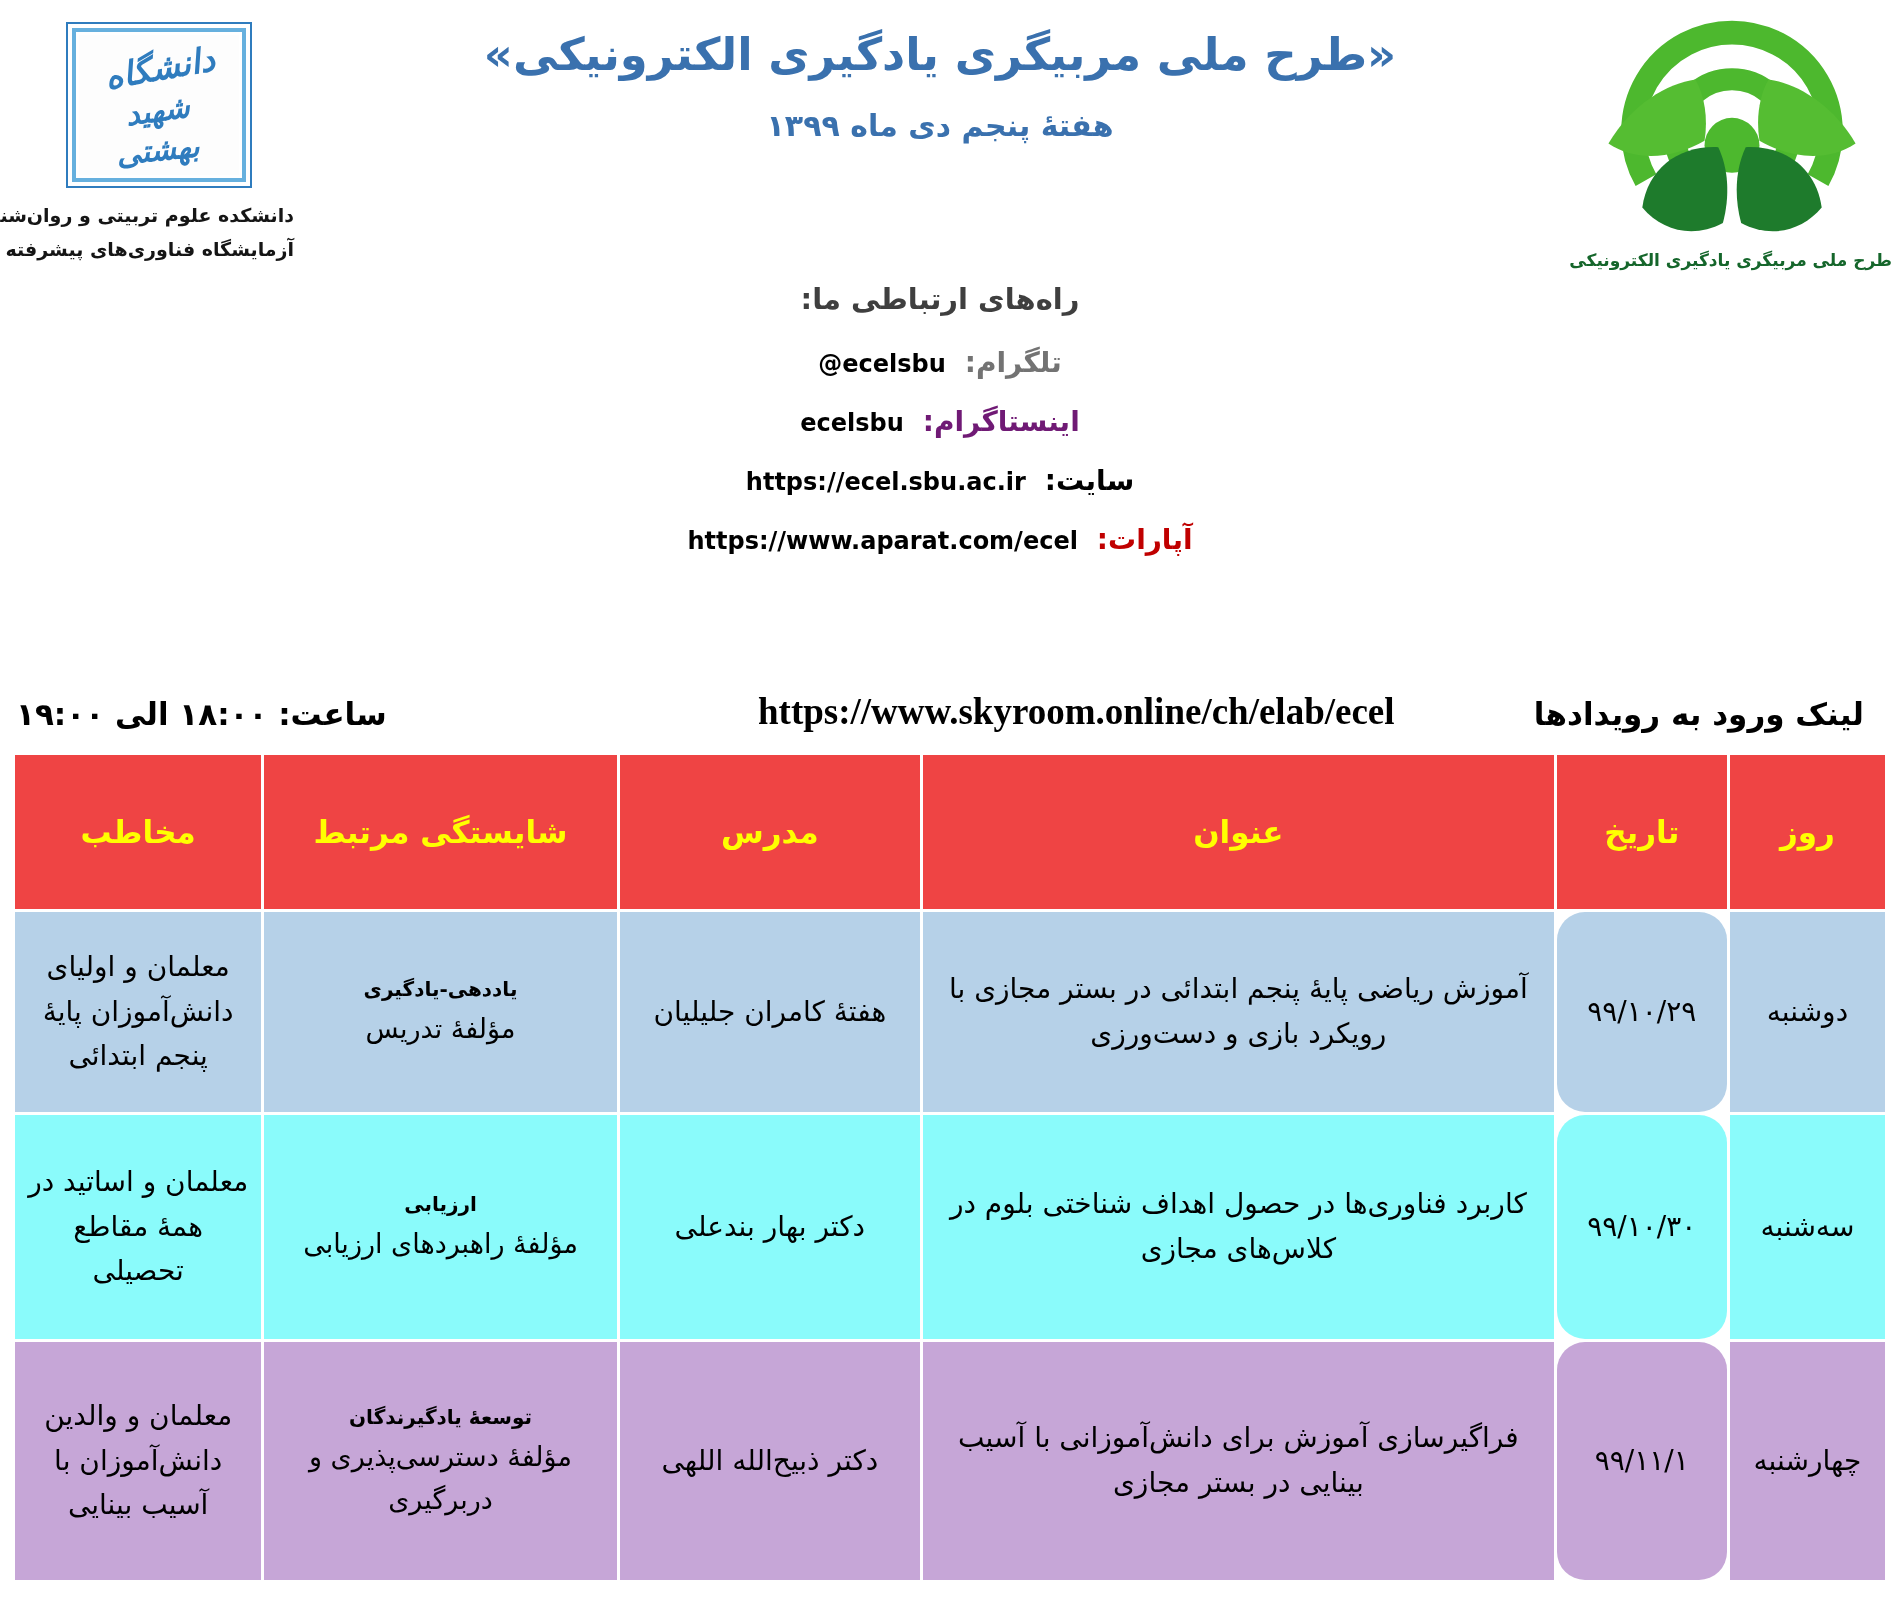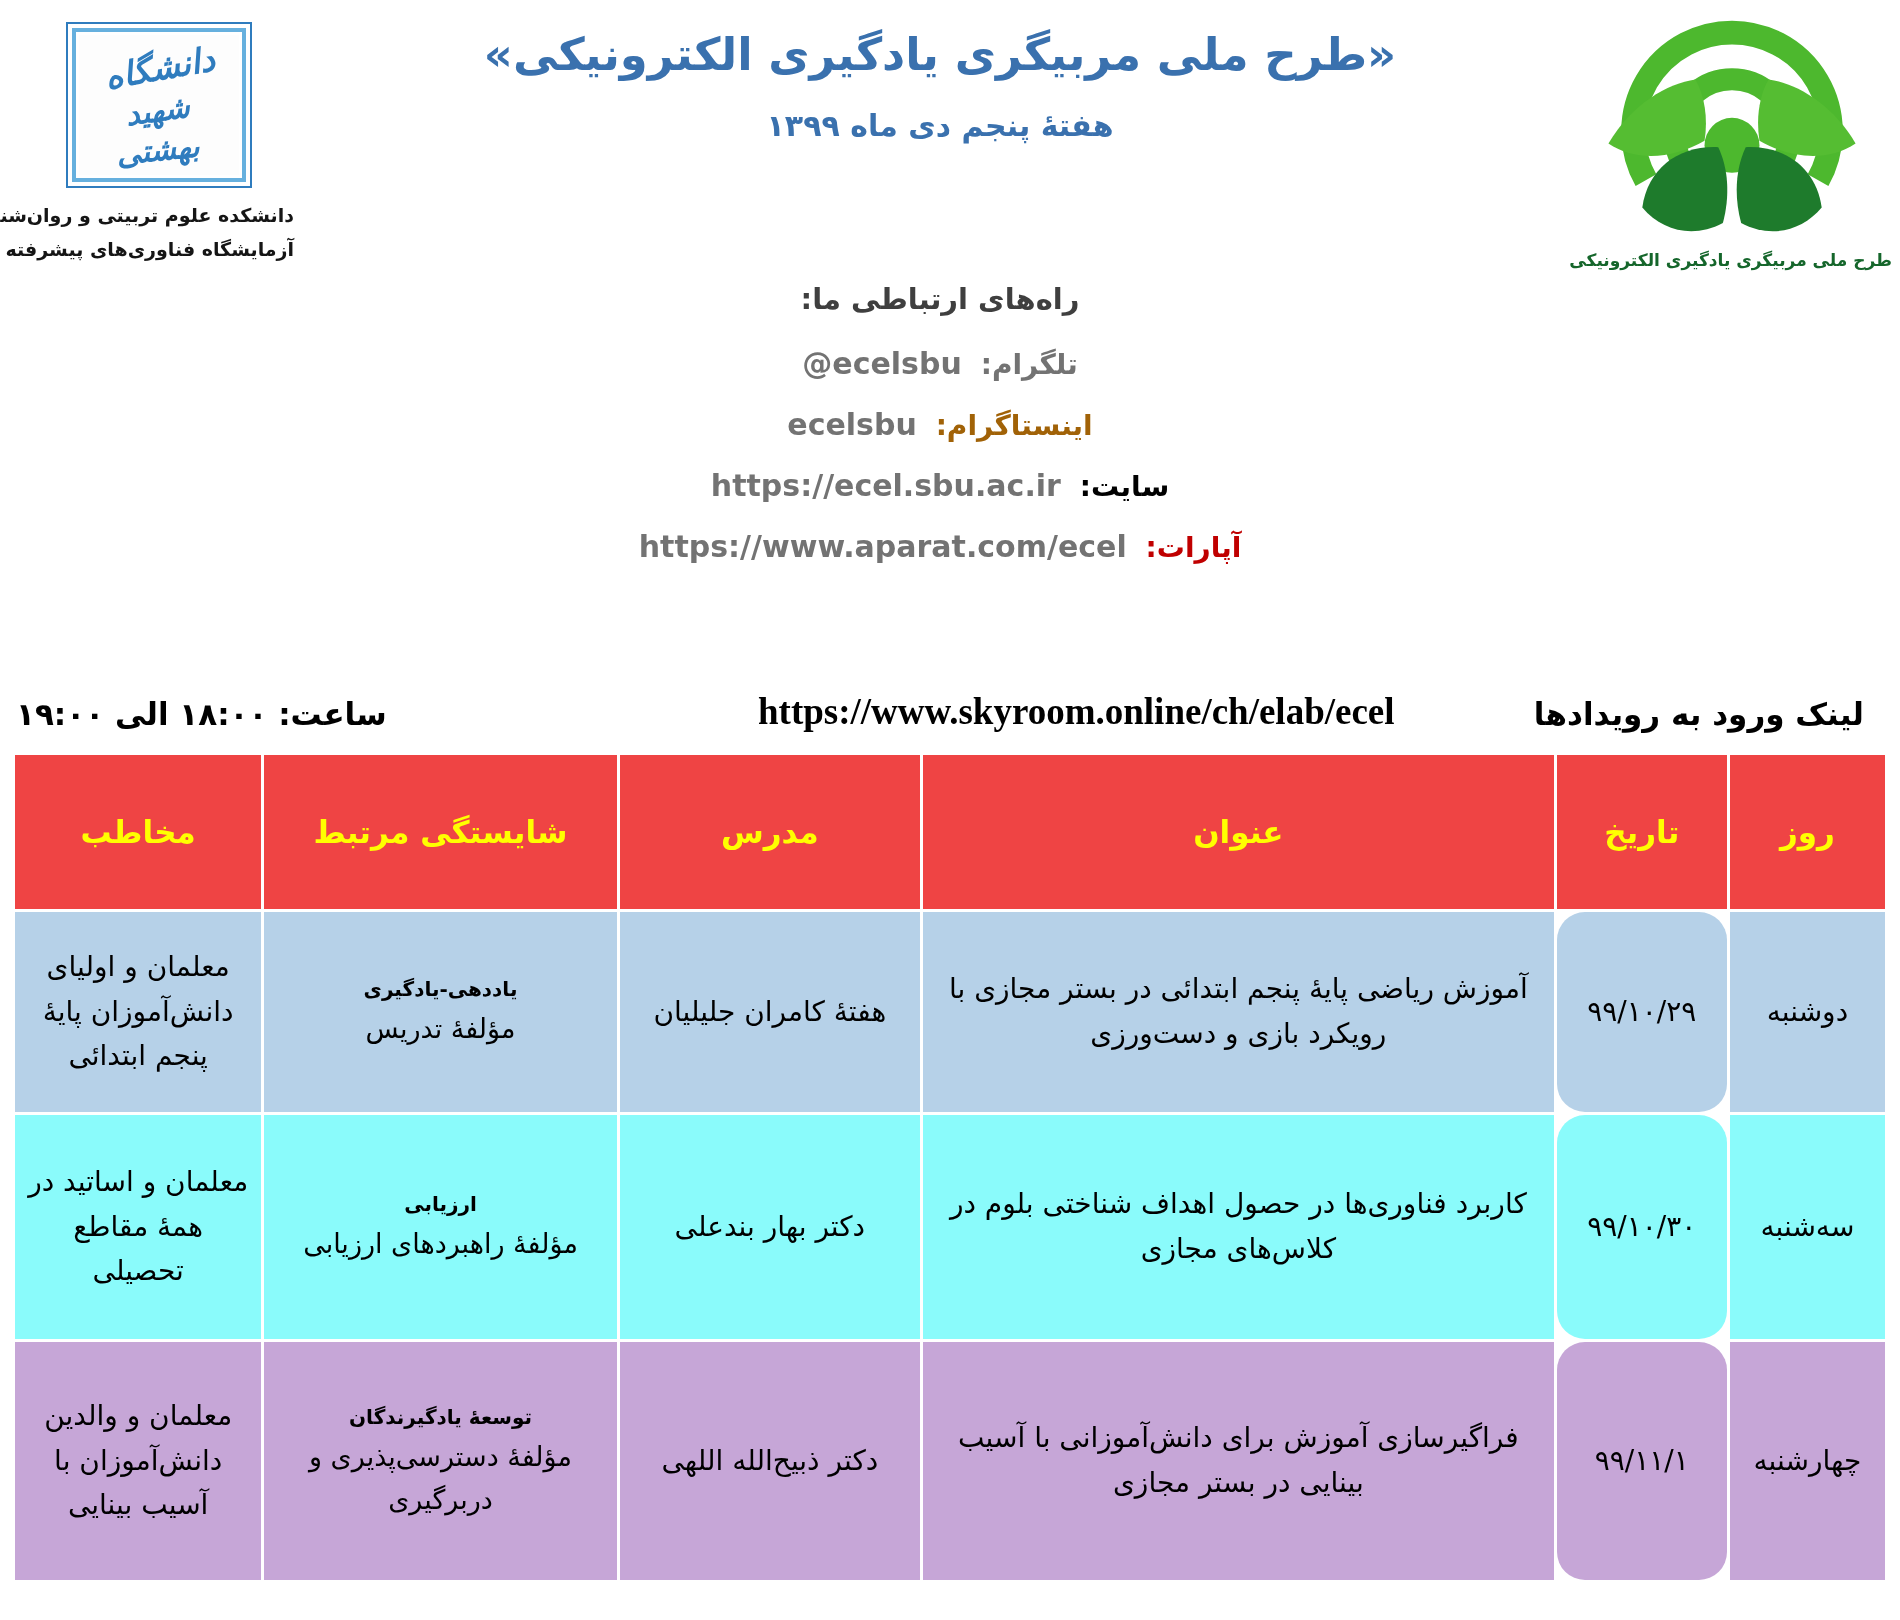--- a/index.html
+++ b/index.html
@@ -22,24 +22,24 @@
   
   .program-block{position:absolute;top:8px;left:1572px;width:320px;text-align:center;}
   .program-caption{font-size:17px;font-weight:bold;color:#15662b;margin-top:0px;white-space:nowrap;}
 
   
   .contact-block{position:absolute;top:282px;left:410px;width:1060px;text-align:center;}
   .contact-heading{font-size:29px;font-weight:bold;color:#3f3f3f;margin-bottom:30px;}
   .contact-line{font-size:28px;margin-bottom:26px;color:#000;}
   .c-label{font-weight:bold;margin-left:10px;}
   .c-label.telegram{color:#737373;}
-  .c-label.instagram{color:#a16207;}
+  .c-label.instagram{color:#701a75;}
   .c-label.site{color:#000000;}
   .c-label.aparat{color:#c00000;}
-  .c-value{font-weight:bold;color:#737373;font-size:30px;}
+  .c-value{font-weight:bold;color:#000000;font-size:24px;}
 
   
   .link-row{position:absolute;top:688px;left:0;width:1900px;height:58px;font-weight:bold;color:#000;}
   .link-label{position:absolute;right:36px;top:8px;font-size:31px;}
   .link-url{position:absolute;left:758px;top:2px;font-size:37px;font-family:"Liberation Serif",serif;direction:ltr;}
   .link-time{position:absolute;left:16px;top:8px;font-size:31px;}
 
   
   table.schedule{position:absolute;top:752px;left:12px;width:1876px;border-collapse:separate;border-spacing:3px;
                  table-layout:fixed;text-align:center;}

